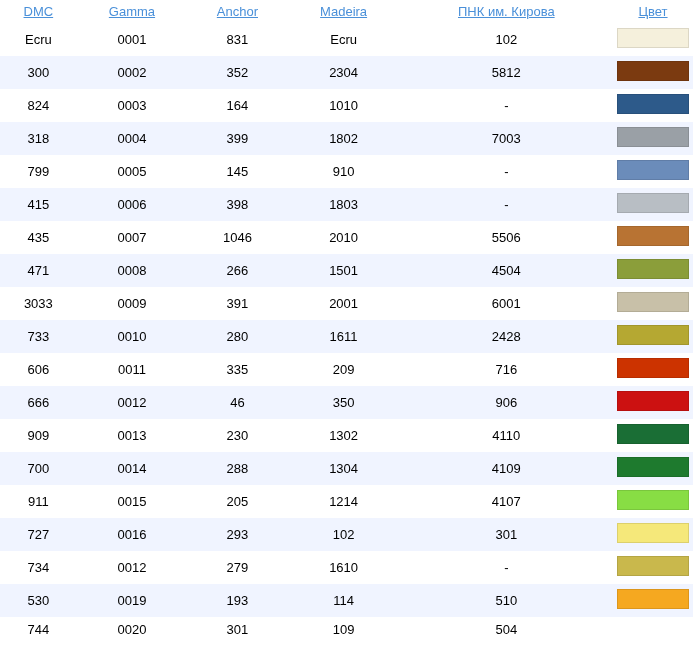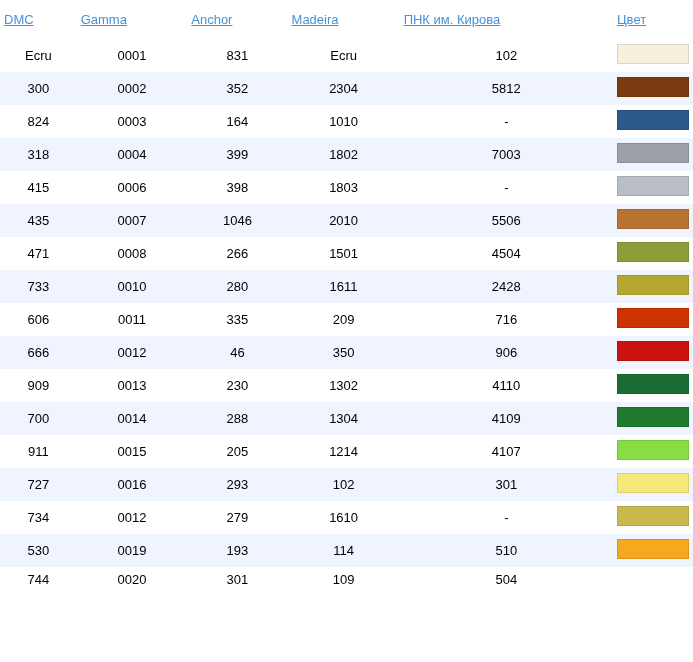--- a/index.html
+++ b/index.html
@@ -10,22 +10,22 @@
       width: 693px;
     }
     table {
       width: 100%;
       border-collapse: collapse;
     }
     thead tr {
       background: #fff;
     }
     th {
-      padding: 12px 4px;
-      text-align: left;
+      padding: 4px 4px;
+      text-align: center;
       color: #4a90d9;
       font-weight: normal;
       text-decoration: underline;
       cursor: pointer;
       border: none;
       font-size: 13px;
     }
     td {
       padding: 5px 4px;
       text-align: center;
@@ -89,20 +89,28 @@
       </tr>
       <tr>
         <td>318</td>
         <td>0004</td>
         <td>399</td>
         <td>1802</td>
         <td>7003</td>
         <td class="color-cell"><span class="color-swatch" style="background-color: rgb(154, 160, 166);"></span></td>
       </tr>
       <tr>
+        <td>799</td>
+        <td>0005</td>
+        <td>145</td>
+        <td>910</td>
+        <td>-</td>
+        <td class="color-cell"><span class="color-swatch" style="background-color: rgb(107, 140, 186);"></span></td>
+      </tr>
+      <tr>
         <td>415</td>
         <td>0006</td>
         <td>398</td>
         <td>1803</td>
         <td>-</td>
         <td class="color-cell"><span class="color-swatch" style="background-color: rgb(184, 190, 196);"></span></td>
       </tr>
       <tr>
         <td>435</td>
         <td>0007</td>
@@ -113,20 +121,28 @@
       </tr>
       <tr>
         <td>471</td>
         <td>0008</td>
         <td>266</td>
         <td>1501</td>
         <td>4504</td>
         <td class="color-cell"><span class="color-swatch" style="background-color: rgb(139, 158, 58);"></span></td>
       </tr>
       <tr>
+        <td>3033</td>
+        <td>0009</td>
+        <td>391</td>
+        <td>2001</td>
+        <td>6001</td>
+        <td class="color-cell"><span class="color-swatch" style="background-color: rgb(200, 192, 168);"></span></td>
+      </tr>
+      <tr>
         <td>733</td>
         <td>0010</td>
         <td>280</td>
         <td>1611</td>
         <td>2428</td>
         <td class="color-cell"><span class="color-swatch" style="background-color: rgb(181, 168, 50);"></span></td>
       </tr>
       <tr>
         <td>606</td>
         <td>0011</td>

